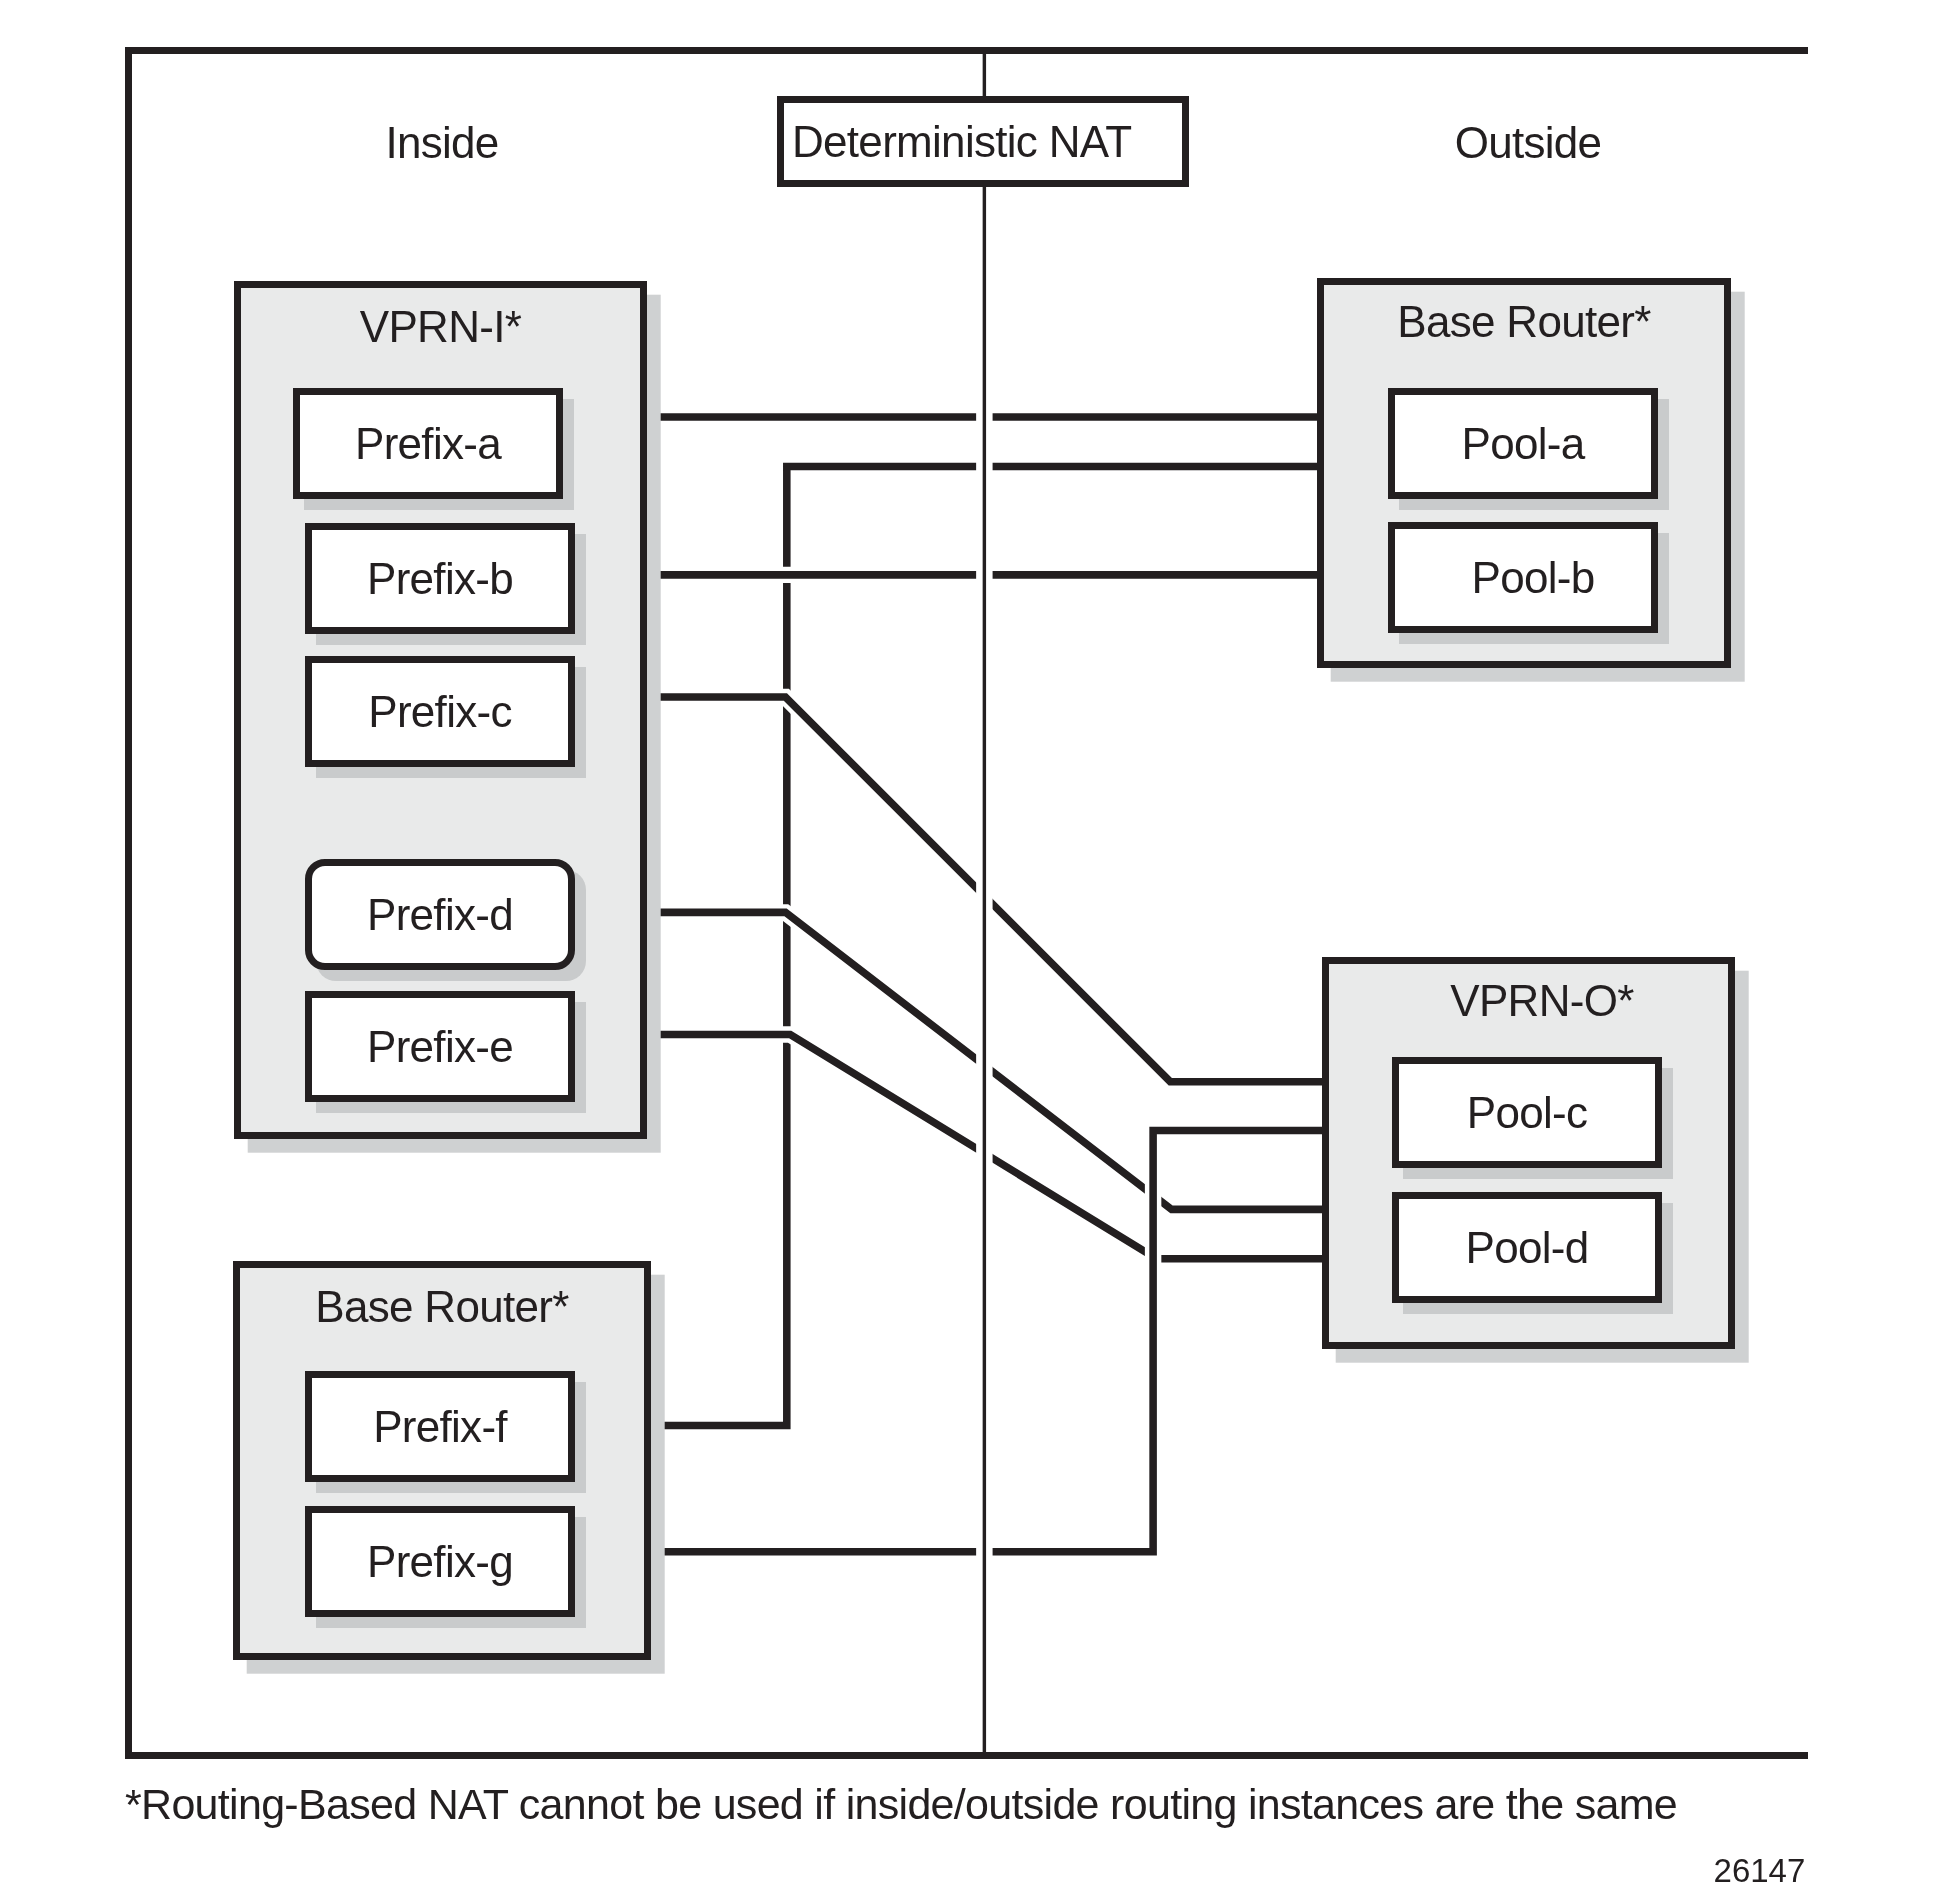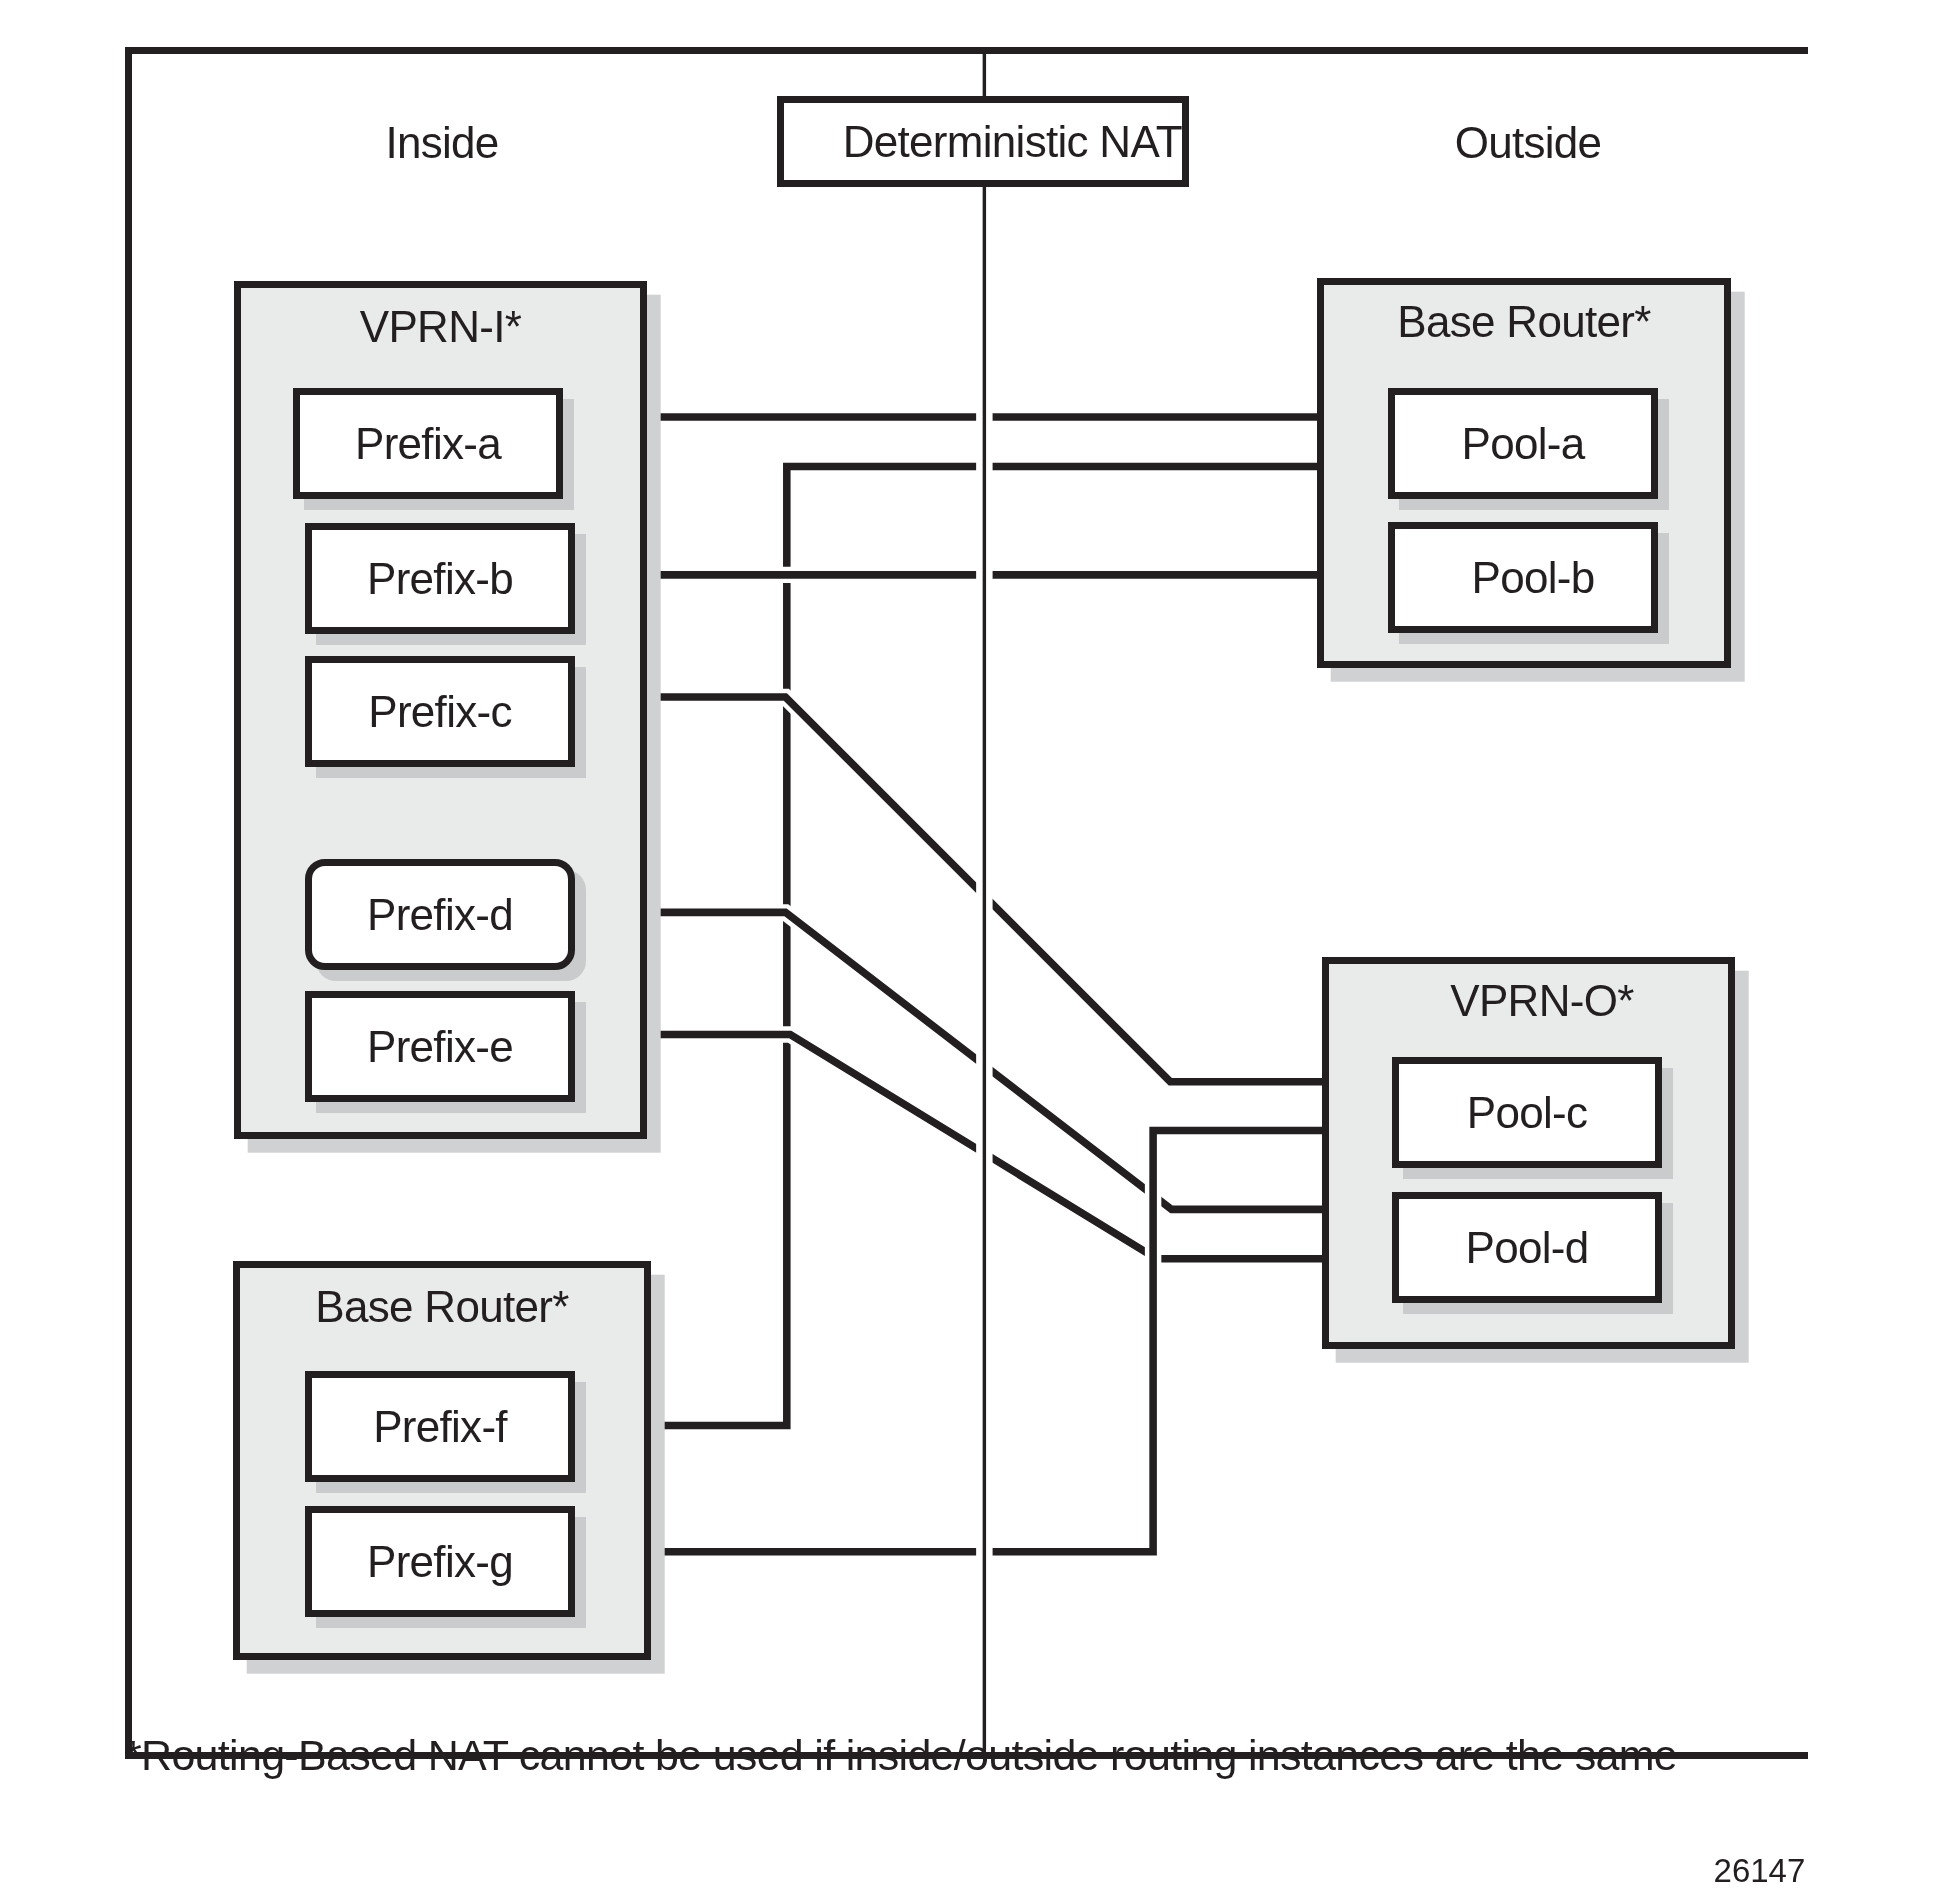--- a/index.html
+++ b/index.html
@@ -13,40 +13,40 @@
     left:125px;top:47px;width:1710px;height:1712px;
     border:7.5px solid #231f20;box-sizing:border-box;
   }
   .region-label{
     font-size:44px;line-height:44px;letter-spacing:-0.7px;
     width:274px;text-align:center;white-space:nowrap;
   }
   .natbox{
     left:777px;top:96px;width:412px;height:91px;
     border:7.5px solid #231f20;box-sizing:border-box;background:#ffffff;
-    display:flex;align-items:center;justify-content:flex-end;
-    font-size:44px;letter-spacing:-0.7px;white-space:nowrap;
+    display:flex;align-items:center;justify-content:flex-start;
+    font-size:44px;letter-spacing:-0.7px;white-space:nowrap;padding-left:8px;
   }
   .container{
     background:#e9eaea;border:7.5px solid #231f20;box-sizing:border-box;
     box-shadow:13.7px 13.7px 0 0 #cfd1d2;
   }
   .container .title{
     position:absolute;left:0;right:0;text-align:center;
     font-size:44px;line-height:44px;letter-spacing:-0.7px;white-space:nowrap;
   }
   .node{
     position:absolute;width:270px;height:111px;
     border:7.5px solid #231f20;box-sizing:border-box;background:#ffffff;
     box-shadow:11px 11px 0 0 #c9cbcc;
     display:flex;align-items:center;justify-content:center;
     font-size:44px;letter-spacing:-0.7px;white-space:nowrap;
   }
   .footnote{
-    left:125px;top:1733px;font-size:43px;line-height:44px;
+    left:125px;top:1782px;font-size:43px;line-height:44px;
     letter-spacing:-0.7px;white-space:nowrap;
   }
   .fignum{
     right:2.7px;top:1854px;font-size:33px;line-height:34px;letter-spacing:0;
   }
 </style>
 </head>
 <body>
 
 <div class="canvas">

